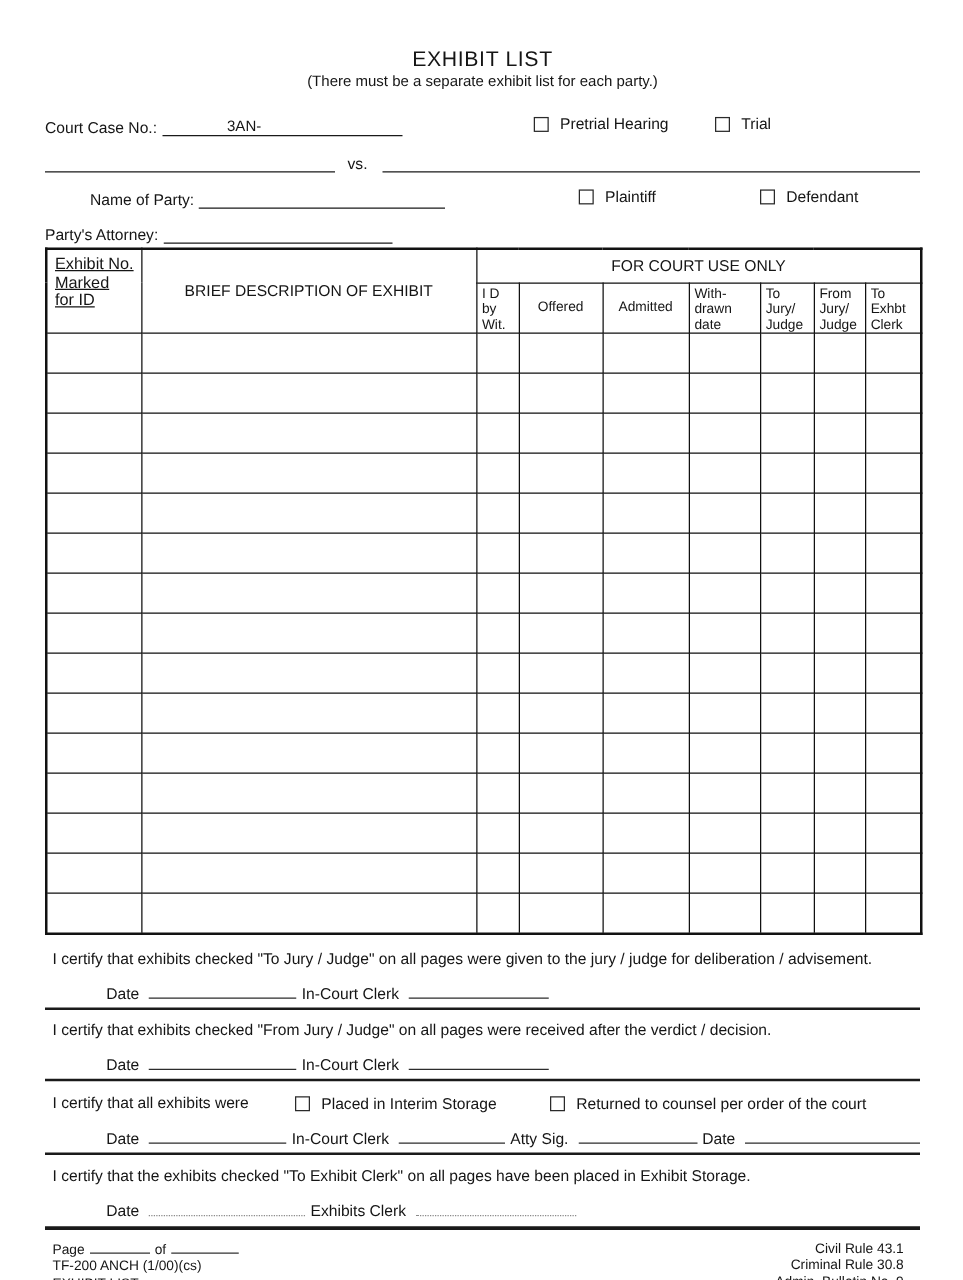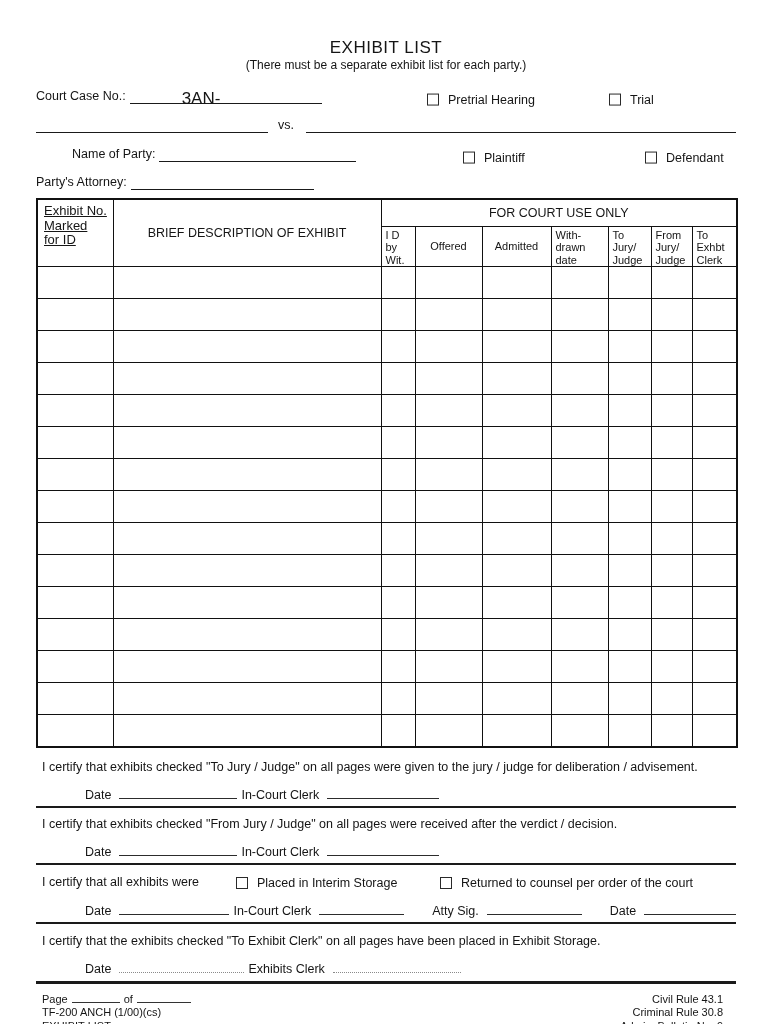--- a/index.html
+++ b/index.html
@@ -29,54 +29,54 @@
   .subtitle {
     text-align: center;
     font-size: 12px;
     line-height: 15px;
   }
 
   
   .frow {
     position: relative;
     display: flex;
-    align-items: flex-start;
+    align-items: flex-end;
     height: 20px;
     font-size: 12.5px;
   }
   .frow .lbl { white-space: nowrap; }
   .uline {
     display: inline-block;
     border-bottom: 1.4px solid #1a1a1a;
     height: 15px;
     margin-left: 4px;
   }
   .row-case   { margin-top: 16px; }
   .row-vs     { margin-top: 9px; }
   .row-party  { margin-top: 9px; margin-left: 36px; }
   .row-atty   { margin-top: 8px; }
 
-  .case-line { width: 192px; padding-left: 52px; font-size: 17px; }
+  .case-line { width: 192px; padding-left: 52px; font-size: 12px; }
   .party-line { width: 197px; }
   .atty-line { width: 183px; }
 
   .vs-left  { width: 232px; margin-left: 0; }
   .vs-label { margin: 0 8px 0 10px; }
   .vs-right { flex: 1; }
 
   .cbg {
     position: absolute;
     top: 50%;
     transform: translateY(-46%);
     display: flex;
     align-items: center;
     white-space: nowrap;
   }
   .cbg-a { left: 391px; }
-  .cbg-b { left: 541px; padding-left: 32px; }
+  .cbg-b { left: 504px; padding-left: 32px; }
   .cb {
     display: inline-block;
     width: 12px;
     height: 12px;
     border: 1.5px solid #2a2a2a;
     background: #fff;
     margin-right: 9px;
     flex: none;
   }
 
@@ -164,21 +164,21 @@
   }
   .rule.thick { border-top: 3px solid #1a1a1a; margin-top: 5px; }
 
   .w118 { width: 118px; }
   .w112 { width: 112px; }
   .w110 { width: 110px; }
   .w85  { width: 85px; }
   .w95  { width: 95px; }
   .wfill { flex: 1; }
   .ml16 { margin-left: 4px; }
-  .ml12 { margin-left: 28px; }
+  .ml12 { margin-left: 4px; }
   .w125 { width: 125px; }
   .w128 { width: 128px; }
 
   .cbg-c { left: 194px; }
   .cbg-d { left: 398px; }
   .cert-cbg {
     position: absolute;
     top: 1px;
     display: flex;
     align-items: center;

